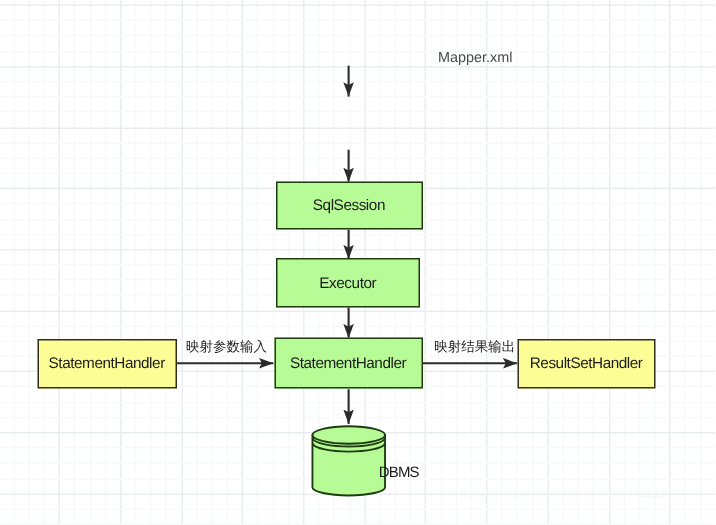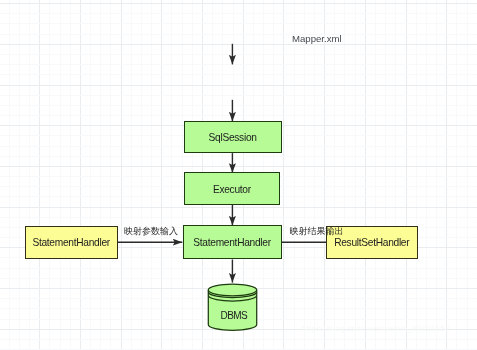--- a/index.html
+++ b/index.html
@@ -29,21 +29,21 @@
   
   svg.layer{position:absolute;left:0;top:0;width:477px;height:350px;}
 
   
   .ftxt{position:absolute;white-space:nowrap;color:#2b2b2b;transform:translateZ(0);}
   .xmlnote{font-size:9.6px;line-height:1;color:#464b51;}
   .arrowlabel{font-size:9px;line-height:1;color:#1f1f1f;}
   .watermark{position:absolute;white-space:nowrap;font-size:7.9px;line-height:1;
              color:#f6f7f7;letter-spacing:0.4px;}
   .dbtext{position:absolute;font-size:10px;line-height:1;letter-spacing:-0.55px;
-          color:#1d1d1d;white-space:nowrap;transform:translateZ(0);}
+          color:#1d1d1d;white-space:nowrap;transform:translateZ(0);margin-left:32px;}
 </style>
 </head>
 <body>
 
 <div id="canvas">
 
   <div id="grid">
       <div class="gl gv minor" style="left:8.68px"></div>
       <div class="gl gv minor" style="left:18.85px"></div>
       <div class="gl gv minor" style="left:29.03px"></div>
@@ -150,21 +150,21 @@
   </div>
   <div class="node green" style="left:184px;top:120.6px;width:97.5px;height:32.5px;">
     <span class="lbl">SqlSession</span>
   </div>
   <div class="node green" style="left:182.5px;top:224.7px;width:99.4px;height:34.8px;">
     <span class="lbl">StatementHandler</span>
   </div>
   <div class="node yellow" style="left:24.7px;top:225.6px;width:93.2px;height:33.4px;">
     <span class="lbl">StatementHandler</span>
   </div>
-  <div class="node yellow" style="left:326px;top:226px;width:91.8px;height:32.6px;">
+  <div class="node yellow" style="left:345px;top:226px;width:91.8px;height:32.6px;">
     <span class="lbl">ResultSetHandler</span>
   </div>
 
   <svg class="layer" viewBox="0 0 477 350" xmlns="http://www.w3.org/2000/svg">
     <g stroke="#1e3c10" stroke-width="1.25" fill="#b6fb96" stroke-linecap="round" stroke-linejoin="round">
       <path d="M208.3,290 L208.3,324.8 A24.2,5.5 0 0 0 256.7,324.8 L256.7,290 Z"></path>
       <ellipse cx="232.5" cy="290" rx="24.2" ry="5.8"></ellipse>
       <path fill="none" d="M208.5,292.6 A24.2,5.8 0 0 0 256.5,292.6"></path>
       <path fill="none" d="M208.5,296.0 A24.2,5.8 0 0 0 256.5,296.0"></path>
     </g>

